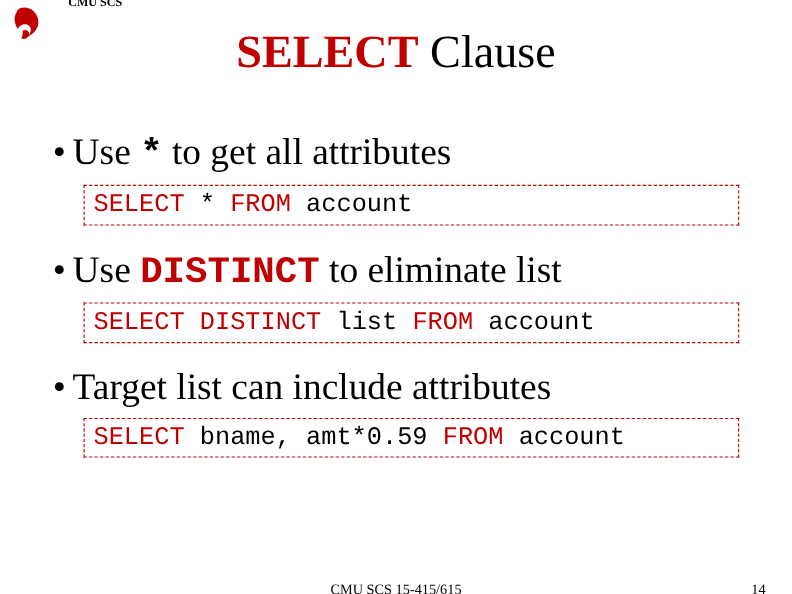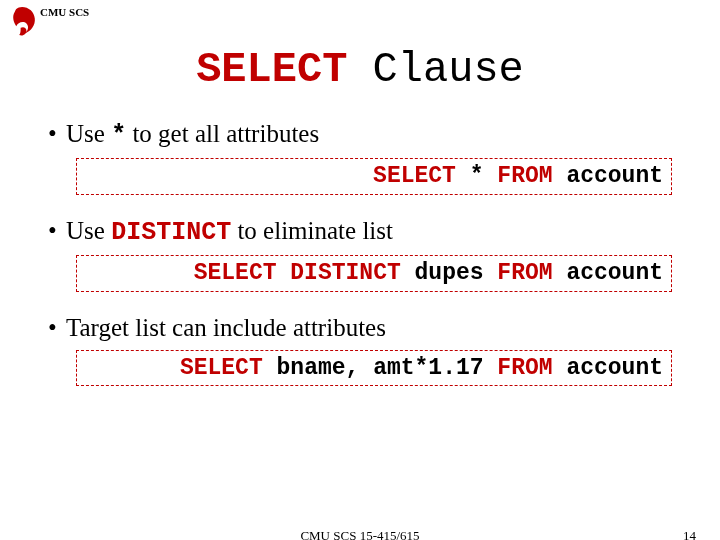--- a/index.html
+++ b/index.html
@@ -9,74 +9,72 @@
     background: #ffffff;
     font-family: "Times New Roman", Times, serif;
     position: relative;
     overflow: hidden;
   }
   .header {
     position: absolute;
     top: 6px;
     left: 10px;
     display: flex;
-    align-items: center;
-    gap: 0;
+    align-items: flex-start;
+    gap: 22px;
   }
   .logo {
     width: 30px;
     height: 32px;
   }
   .header-label {
     font-size: 11px;
     font-weight: bold;
     color: #000;
     position: relative;
     top: -10px;
   }
   .title {
     position: absolute;
-    top: 46px;
+    top: 24px;
     width: 100%;
     text-align: center;
     font-size: 42px;
-    font-family: Liberation Mono, monospace;
   }
   .title .kw { color: #c00000; font-weight: bold; }
   .content {
     position: absolute;
     top: 120px;
     left: 48px;
     right: 48px;
   }
   .bullet {
-    font-size: 25px;
+    font-size: 34px;
     color: #000;
     margin-bottom: 8px;
     padding-left: 18px;
     position: relative;
   }
   .bullet::before {
     content: "•";
     position: absolute;
     left: 0;
     top: 0;
   }
   .bullet .kw { color: #c00000; font-weight: bold; font-family: "Courier New", monospace; }
   .bullet .star { font-family: "Courier New", monospace; font-weight: bold; }
   .codebox {
     border: 1.5px dashed #c00000;
     font-family: "Courier New", monospace;
     font-size: 23px;
-    font-weight: bold;
+    font-weight: normal;
     color: #000;
     padding: 3px 8px;
     margin: 0 0 10px 28px;
     line-height: 1.25;
-    text-align: right;
   }
   .codebox .kw { color: #c00000; }
   .group { margin-bottom: 22px; }
   .footer {
     position: absolute;
     bottom: 12px;
     width: 100%;
     font-size: 13px;
     color: #000;
   }
@@ -115,30 +113,30 @@
     <div class="codebox">
       <span class="kw">SELECT</span><span> * </span><span class="kw">FROM</span><span> account</span>
     </div>
   </div>
 
   <div class="group">
     <div class="bullet">
       <span>Use </span><span class="kw">DISTINCT</span><span> to eliminate list</span>
     </div>
     <div class="codebox">
-      <span class="kw">SELECT</span><span> </span><span class="kw">DISTINCT</span><span> dupes </span><span class="kw">FROM</span><span> account</span>
+      <span class="kw">SELECT</span><span> </span><span class="kw">DISTINCT</span><span> list </span><span class="kw">FROM</span><span> account</span>
     </div>
   </div>
 
   <div class="group">
     <div class="bullet">
       <span>Target list can include attributes</span>
     </div>
     <div class="codebox">
-      <span class="kw">SELECT</span><span> bname, amt*1.17 </span><span class="kw">FROM</span><span> account</span>
+      <span class="kw">SELECT</span><span> bname, amt*0.59 </span><span class="kw">FROM</span><span> account</span>
     </div>
   </div>
 
 </div>
 
 <div class="footer">
   <div class="footer-center">CMU SCS 15-415/615</div>
   <div class="footer-right">14</div>
 </div>
 

